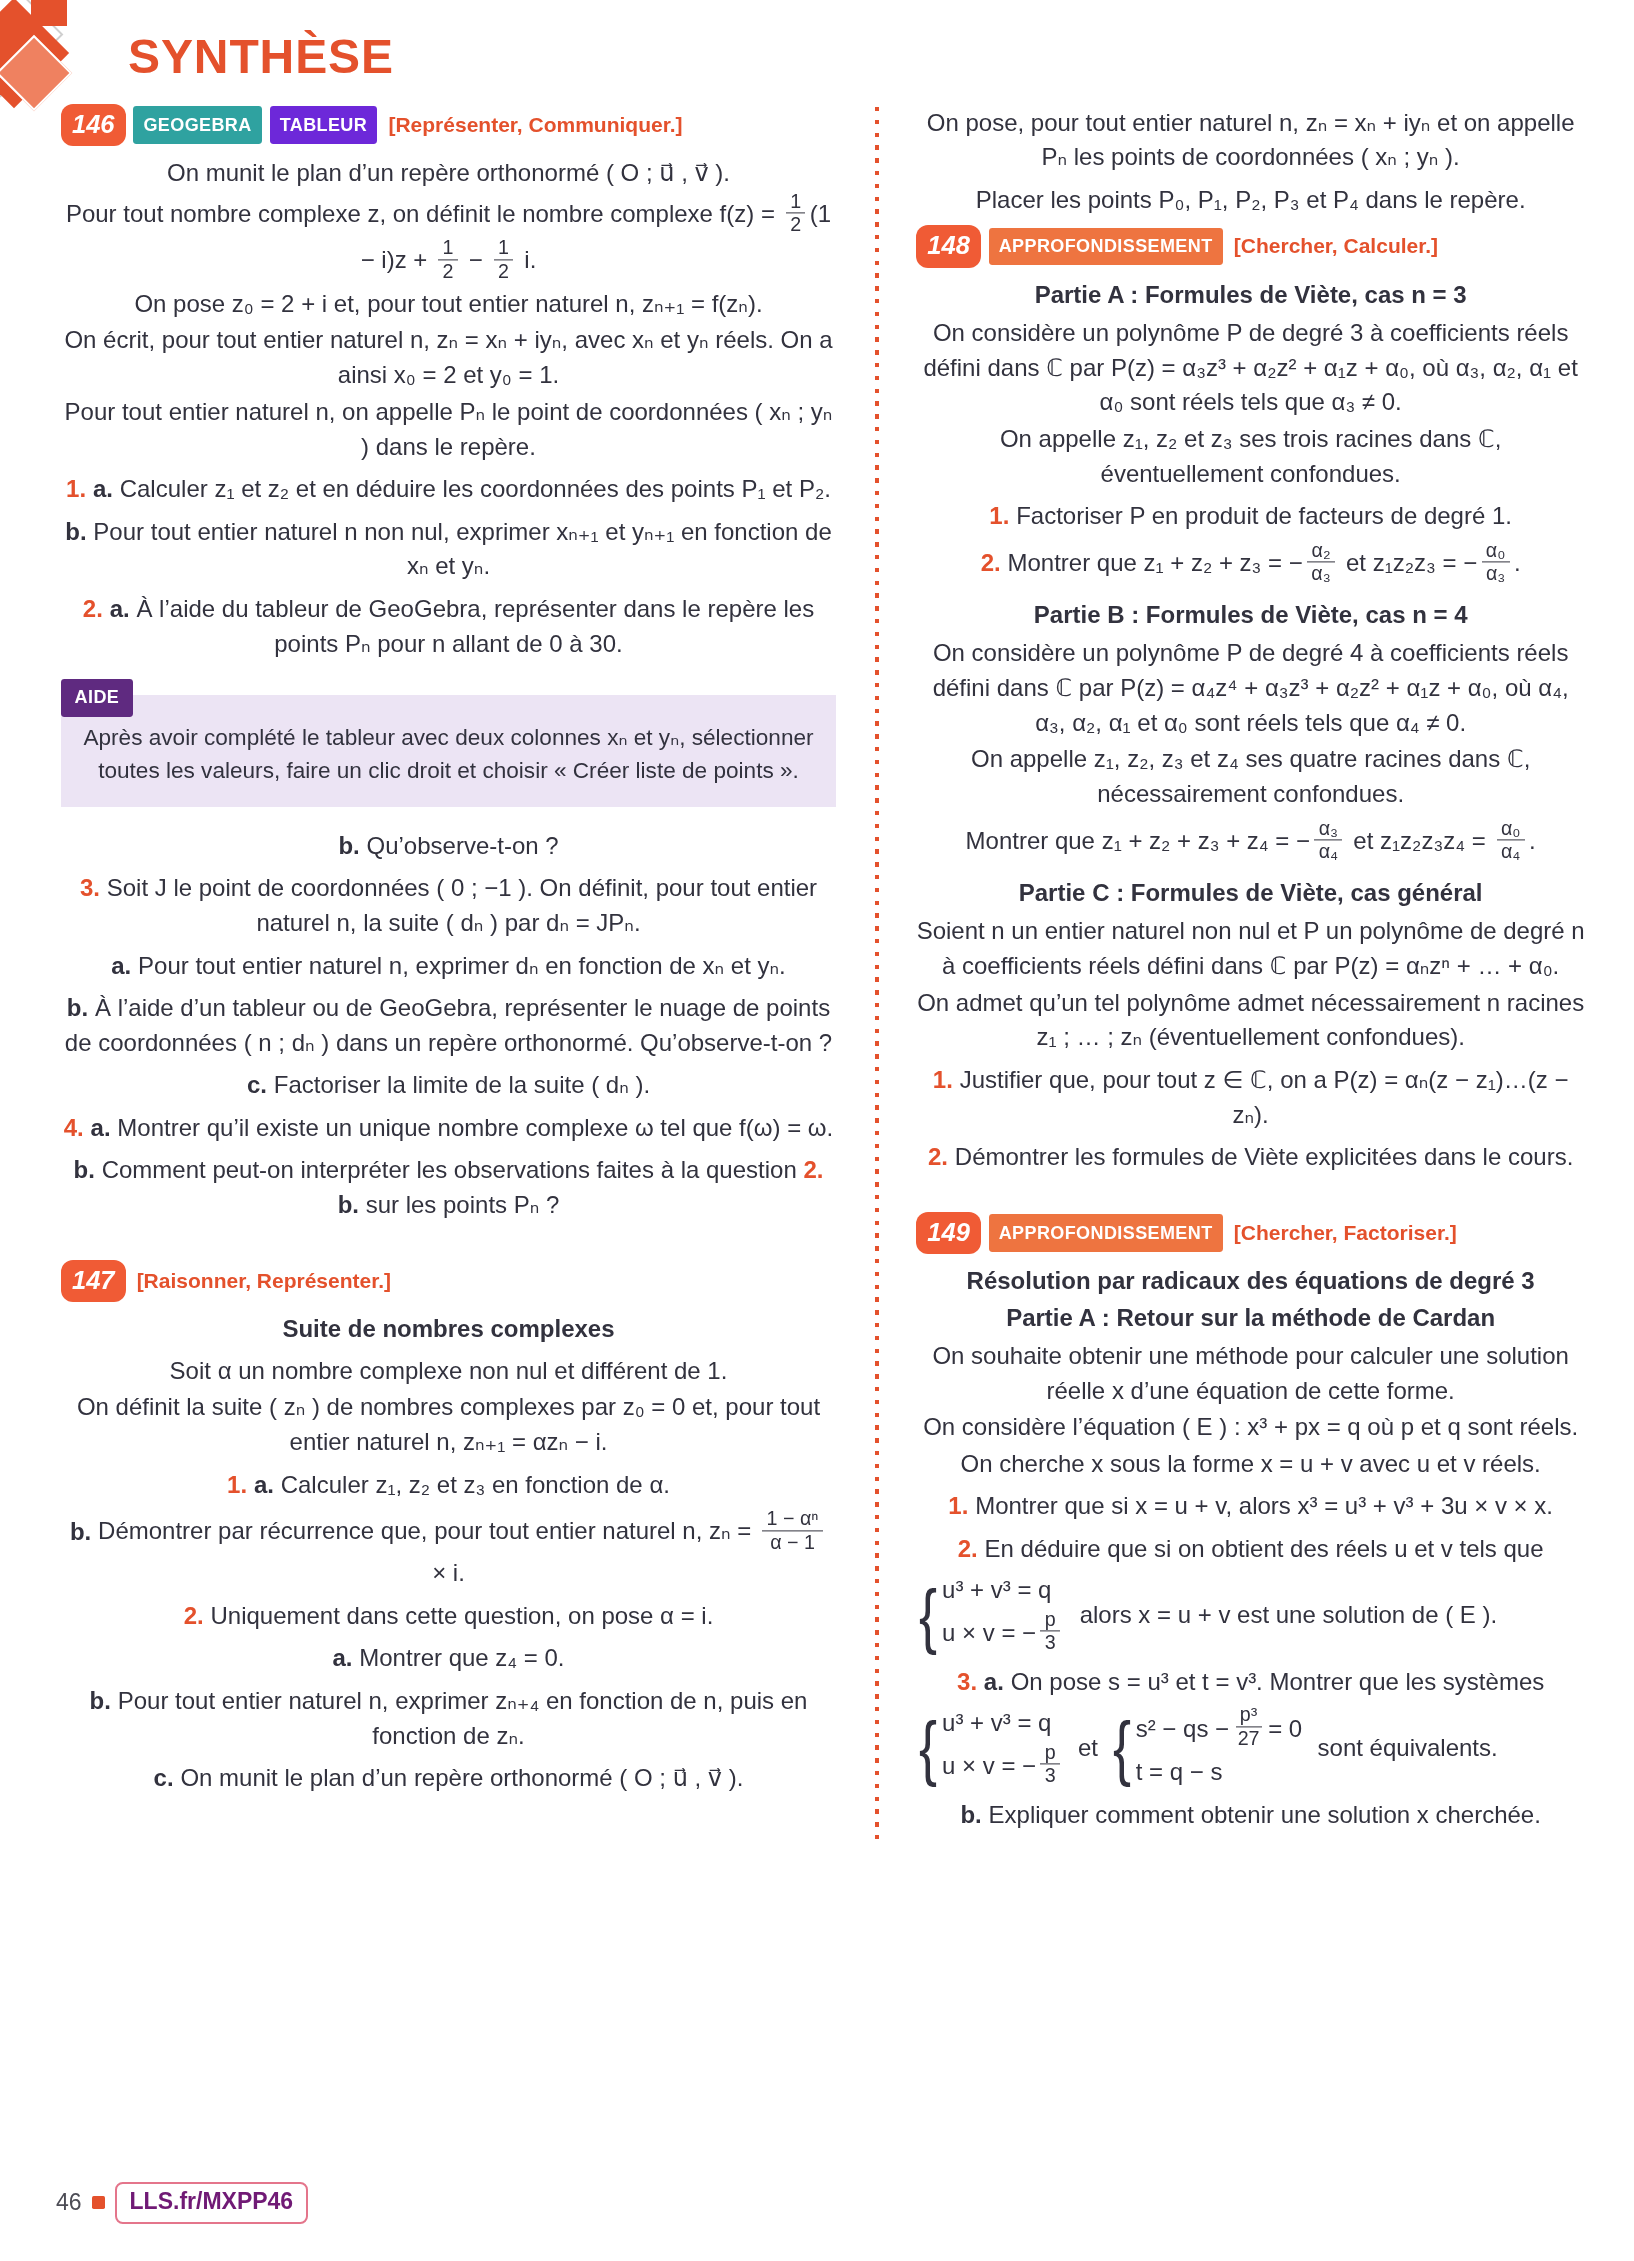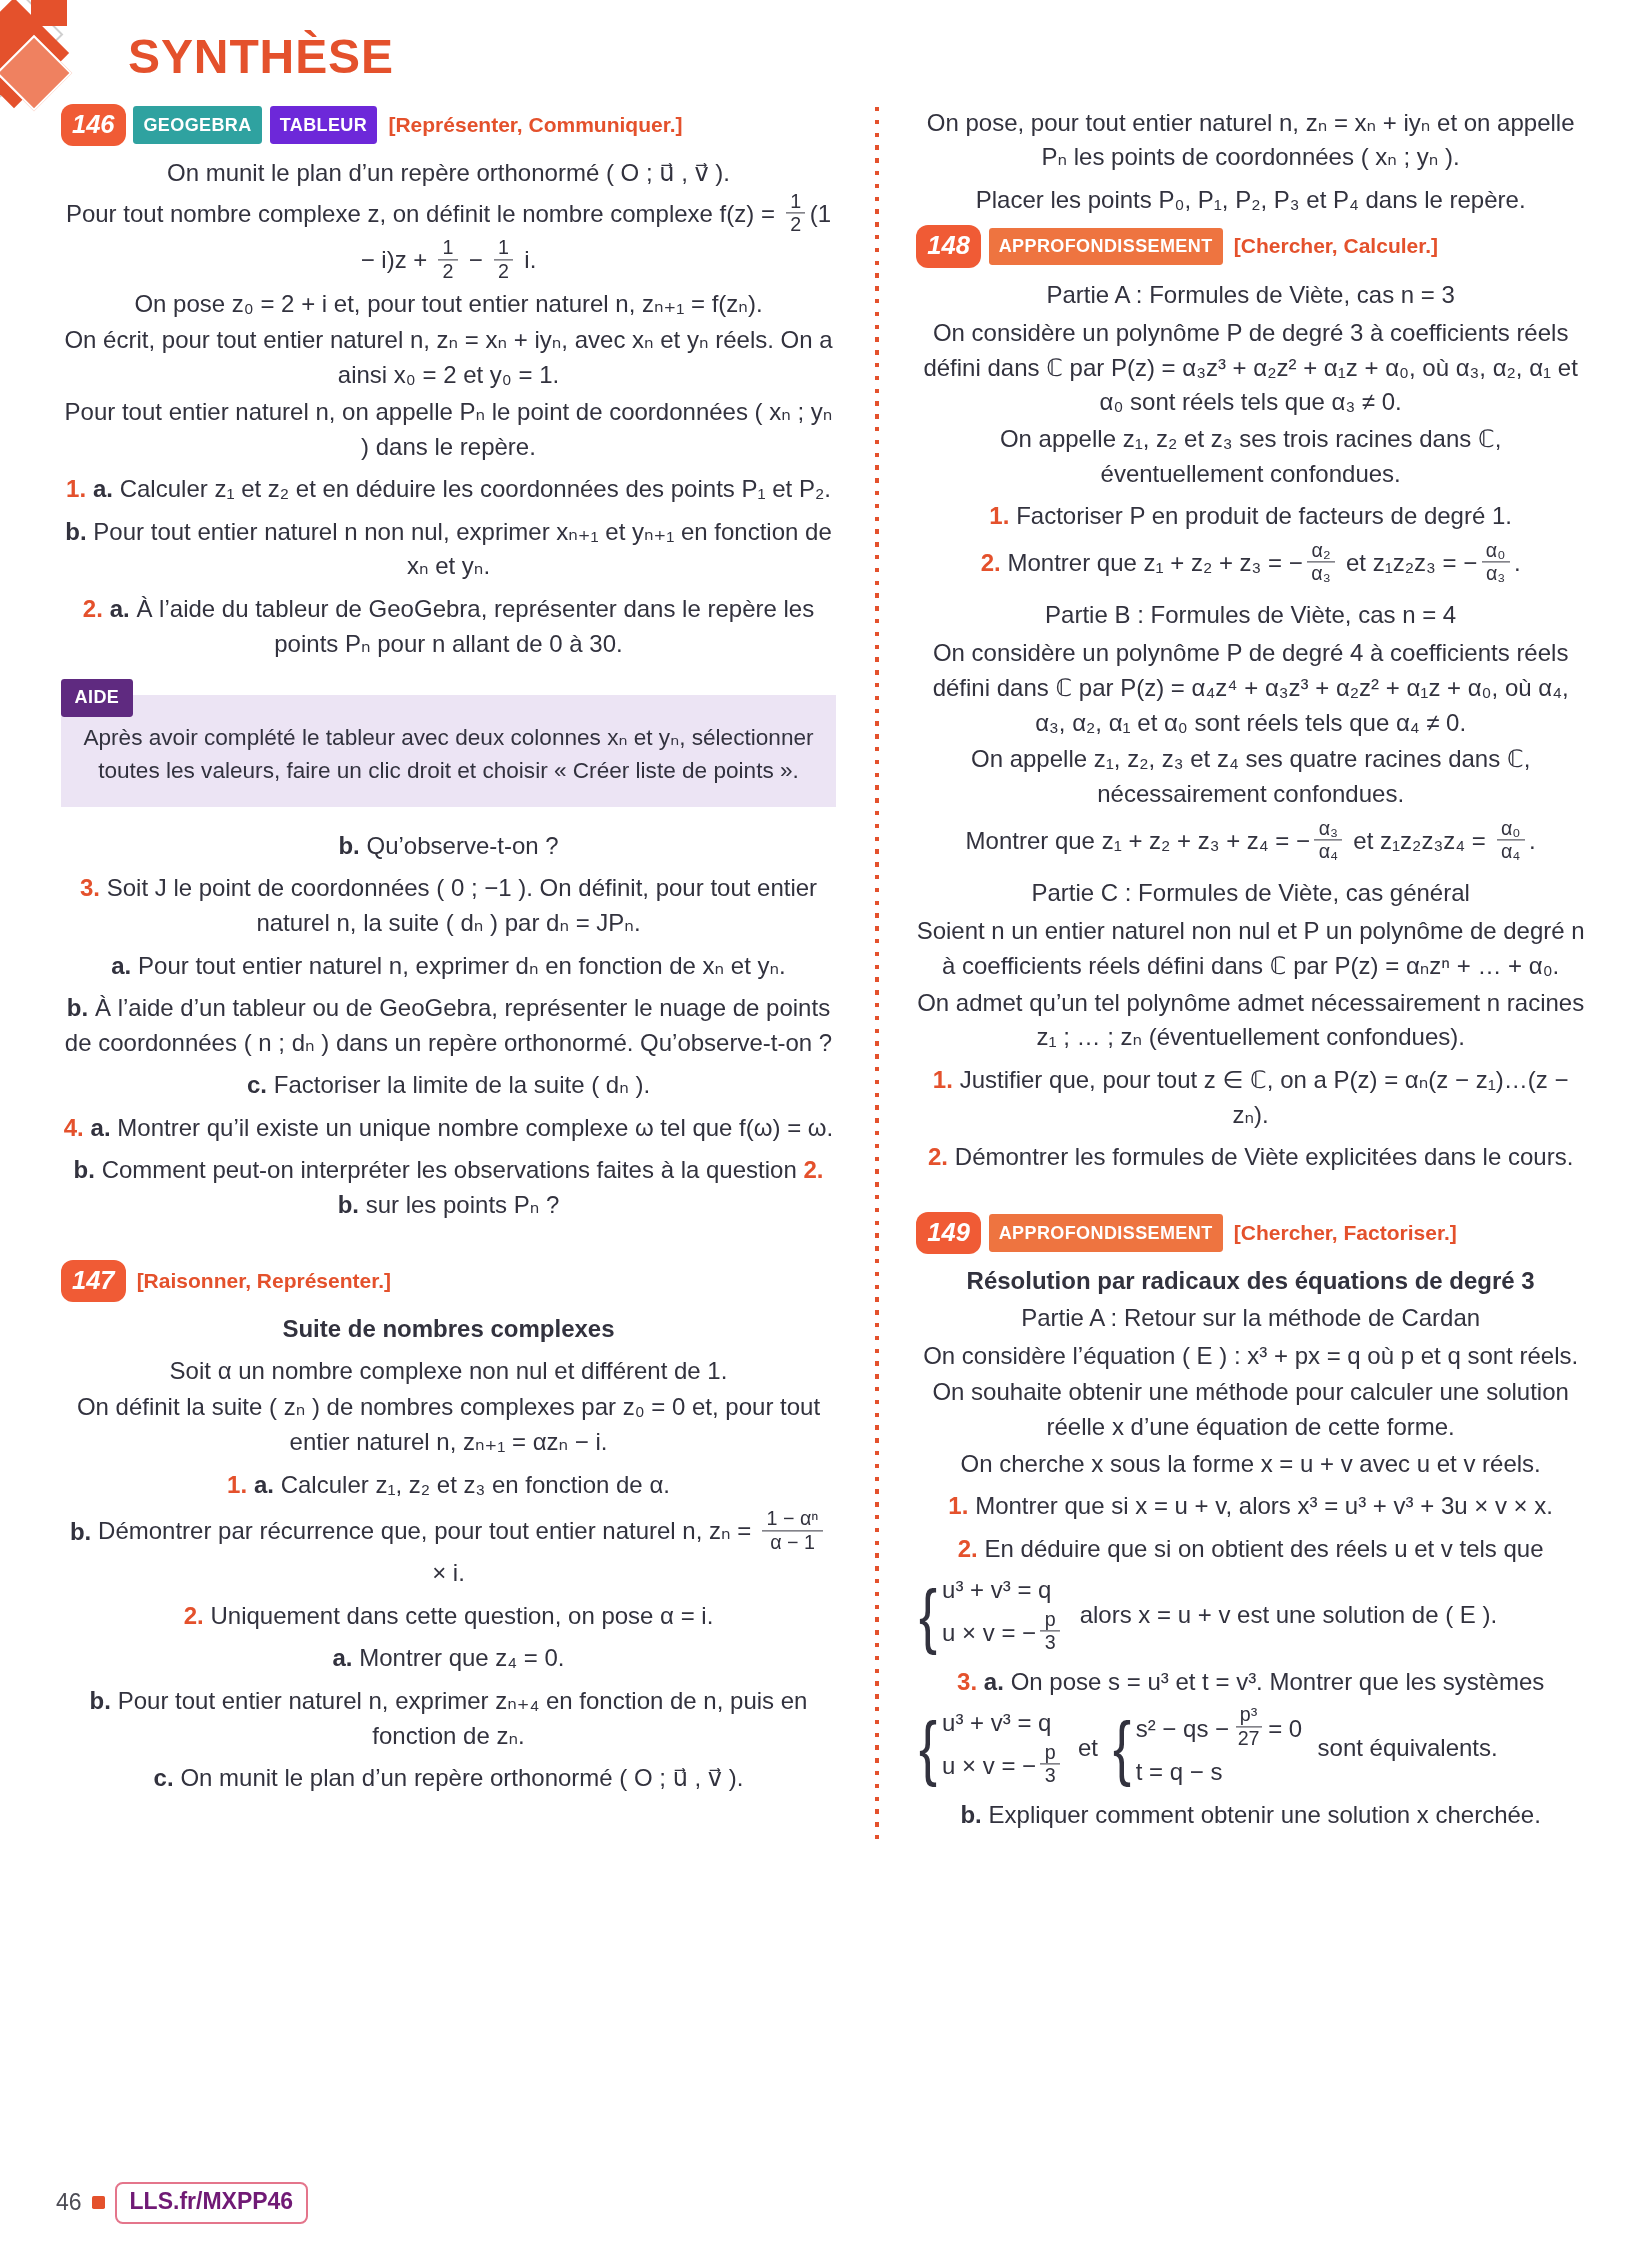--- a/index.html
+++ b/index.html
@@ -30,21 +30,21 @@
   .tag.orange{background:#ee7440;}
   .comp{color:#e4512c;font-size:21px;font-weight:600;margin-left:3.4px;white-space:nowrap;}
 
   .body-p{margin:1.7px 0;}
   .q{margin:7.7px 0;}
   .qnum{color:#e4512c;font-weight:700;margin-right:6.8px;}
   .qlet{font-weight:700;margin-right:6.8px;}
   .qnum:empty,.qlet:empty{display:none;margin:0;}
   .ref-num{color:#e4512c;font-weight:700;}
   .ref-let{font-weight:700;}
-  .bold-h{font-weight:400;margin:10.2px 0 3.4px;}
+  .bold-h{font-weight:700;margin:10.2px 0 3.4px;}
   .ex-title{font-weight:700;margin:1.7px 0 6.8px;}
   .sec{margin-top:0;}
   .sec.mt{margin-top:37px;}
   .sec.mt2{}
 
   
   .frac{display:inline-flex;flex-direction:column;align-items:center;vertical-align:middle;margin:0 4.3px;line-height:1.15;font-size:.82em;transform:translateY(-2.6px);}
   .frac .fn{border-bottom:1.7px solid #32323e;padding:0 4.3px;}
   .frac .fd{padding:0 4.3px;}
 
@@ -197,22 +197,22 @@
 
       <div class="sec mt">
         <div class="ex-header">
           <span class="ex-num">149</span>
           <span class="tag orange">APPROFONDISSEMENT</span>
           <span class="comp">[Chercher, Factoriser.]</span>
         </div>
 
         <p class="ex-title" style="margin-bottom:1.7px;">Résolution par radicaux des équations de degré 3</p>
         <p class="bold-h" style="margin-top:1.7px;">Partie A : Retour sur la méthode de Cardan</p>
+        <p class="body-p">On souhaite obtenir une méthode pour calculer une solution réelle x d’une équation de cette forme.</p>
         <p class="body-p">On considère l’équation ( E ) : x³ + px = q où p et q sont réels.</p>
-        <p class="body-p">On souhaite obtenir une méthode pour calculer une solution réelle x d’une équation de cette forme.</p>
         <p class="body-p">On cherche x sous la forme x = u + v avec u et v réels.</p>
 
         <p class="q"><span class="qnum">1.</span><span>Montrer que si x = u + v, alors x³ = u³ + v³ + 3u × v × x.</span></p>
 
         <div class="q">
           <p><span class="qnum">2.</span><span>En déduire que si on obtient des réels u et v tels que</span></p>
           <div class="sys-row">
             <span class="system">
               <span class="brace">{</span>
               <span class="sys-lines">

